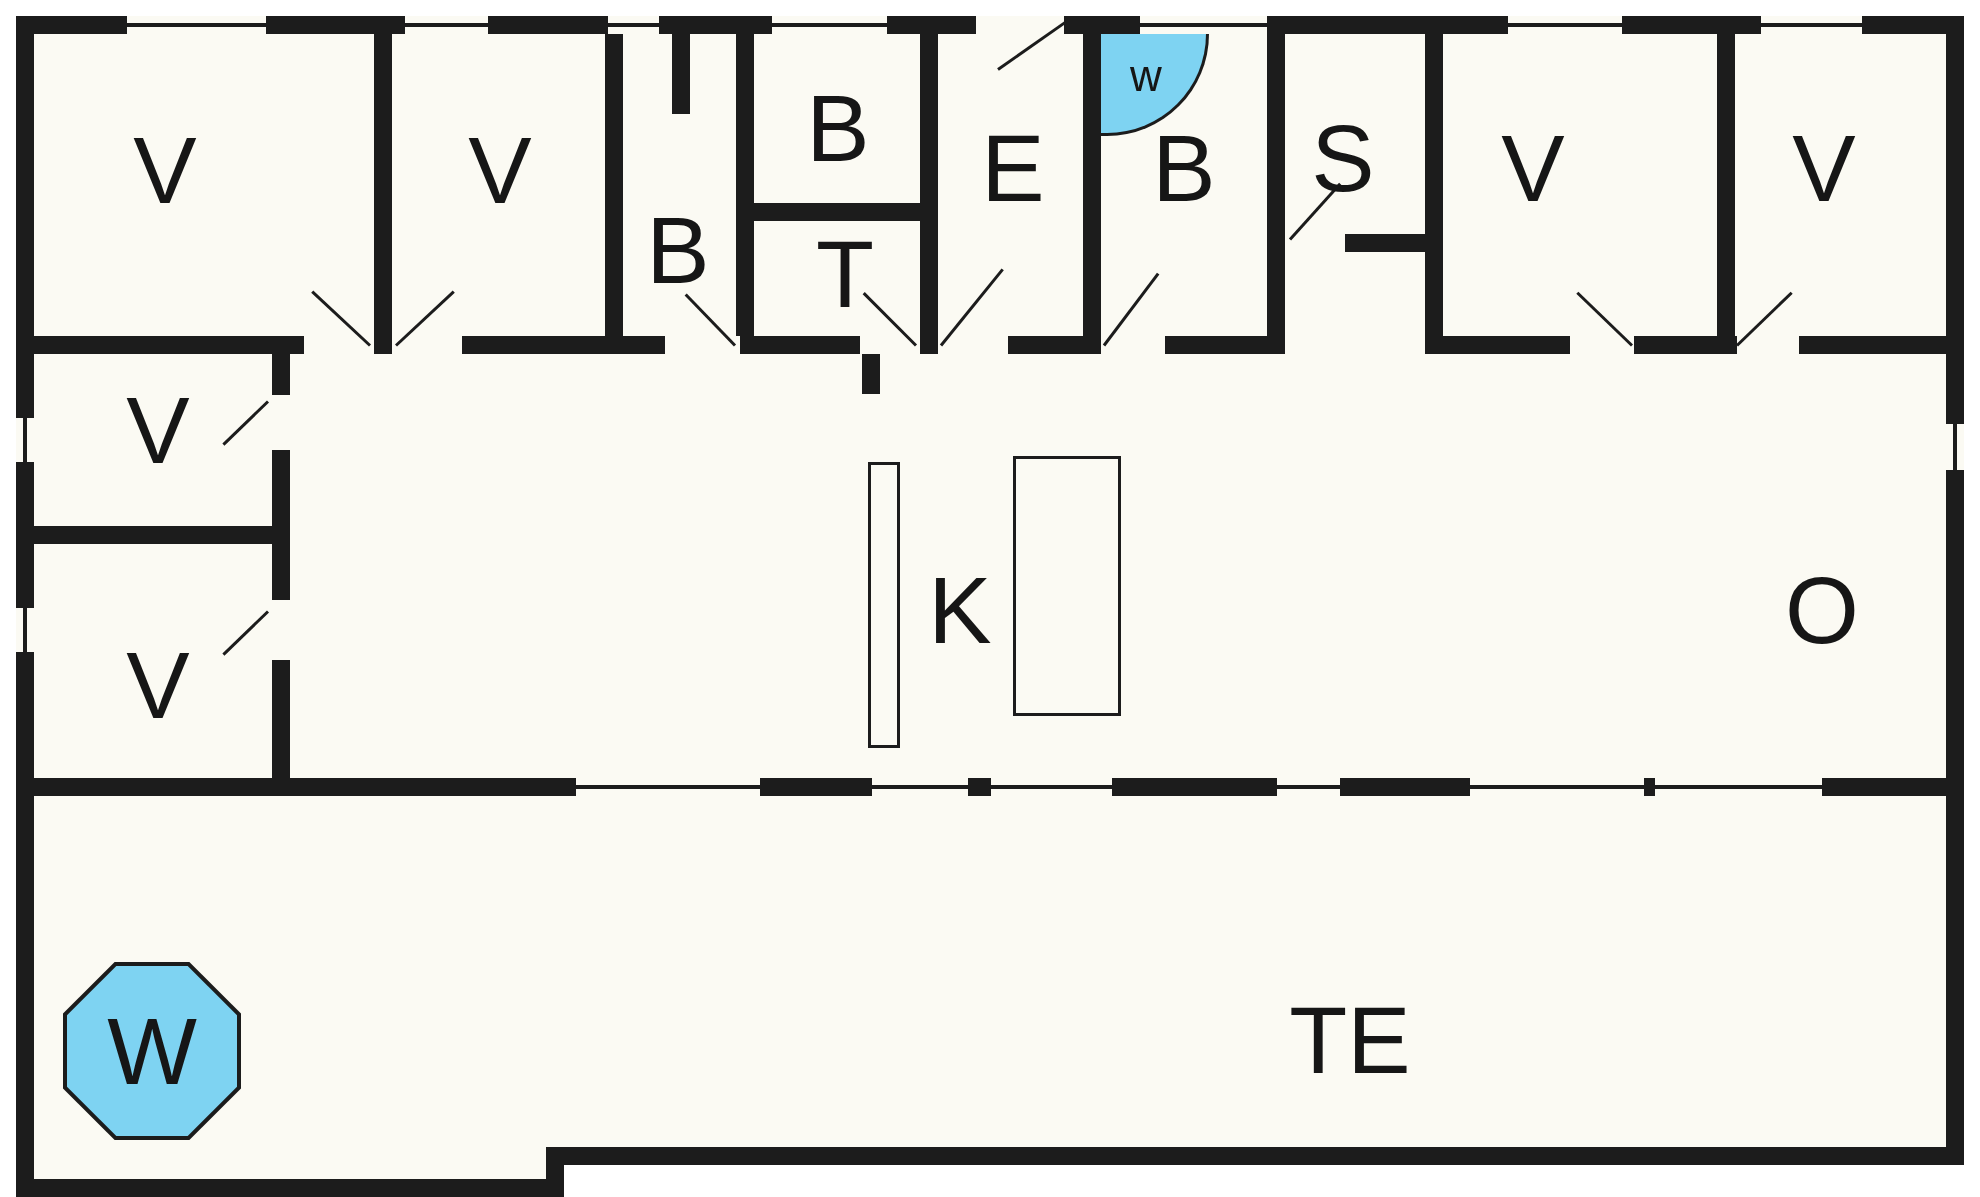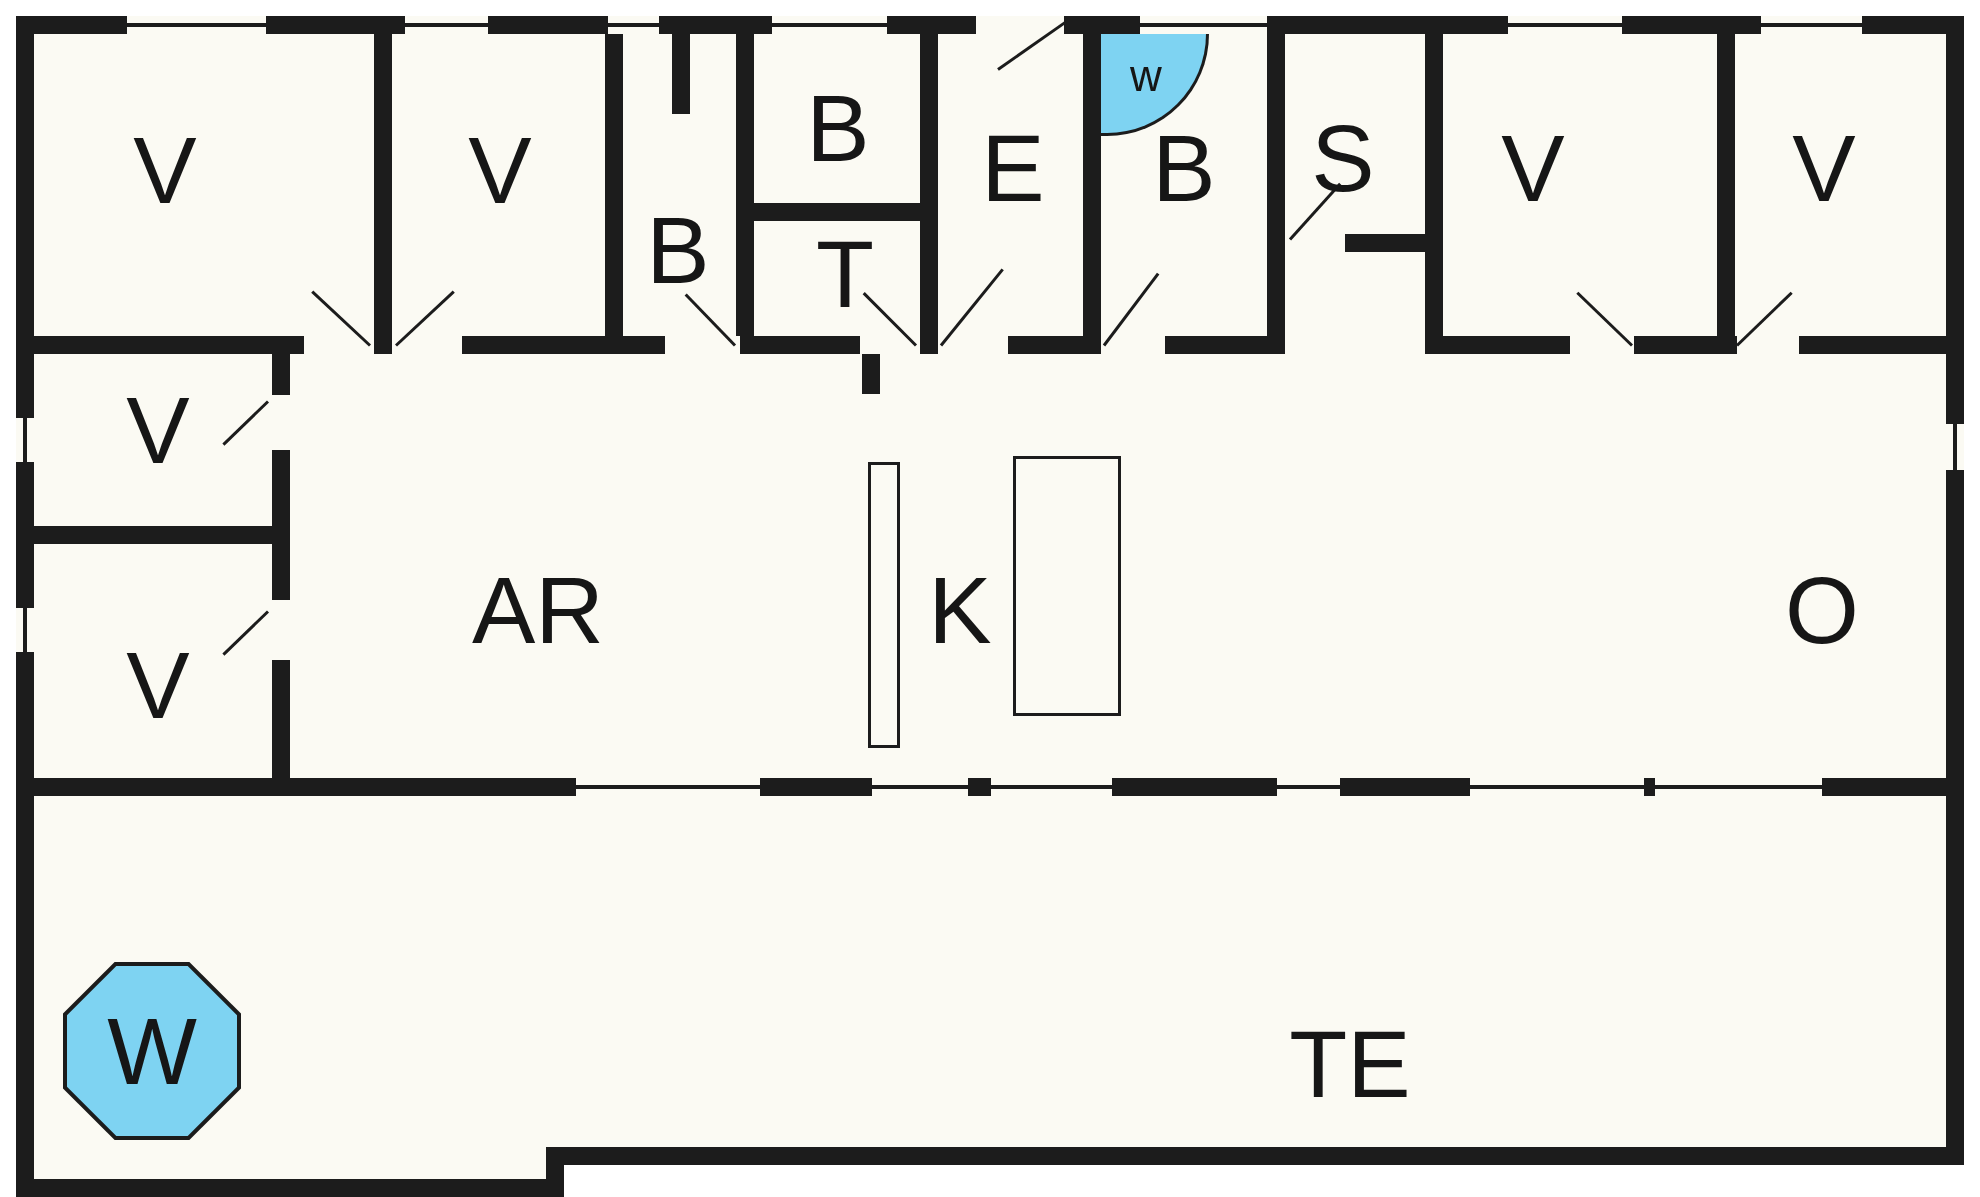--- a/index.html
+++ b/index.html
@@ -127,18 +127,17 @@
   <div class="lbl" style="left:678px;top:250px">B</div>
   <div class="lbl" style="left:838px;top:128px">B</div>
   <div class="lbl" style="left:845px;top:274px">T</div>
   <div class="lbl" style="left:1013px;top:168px">E</div>
   <div class="lbl" style="left:1184px;top:168px">B</div>
   <div class="lbl" style="left:1343px;top:158px">S</div>
   <div class="lbl" style="left:1533px;top:168px">V</div>
   <div class="lbl" style="left:1824px;top:168px">V</div>
   <div class="lbl" style="left:158px;top:430px">V</div>
   <div class="lbl" style="left:158px;top:685px">V</div>
-  <div class="lbl" style="left:538px;top:610px">AR</div>
   <div class="lbl" style="left:960px;top:610px">K</div>
   <div class="lbl" style="left:1822px;top:610px">O</div>
-  <div class="lbl" style="left:1350px;top:1064px">TE</div>
+  <div class="lbl" style="left:1350px;top:1040px">TE</div>
 
 </div>
 
 </body></html>

